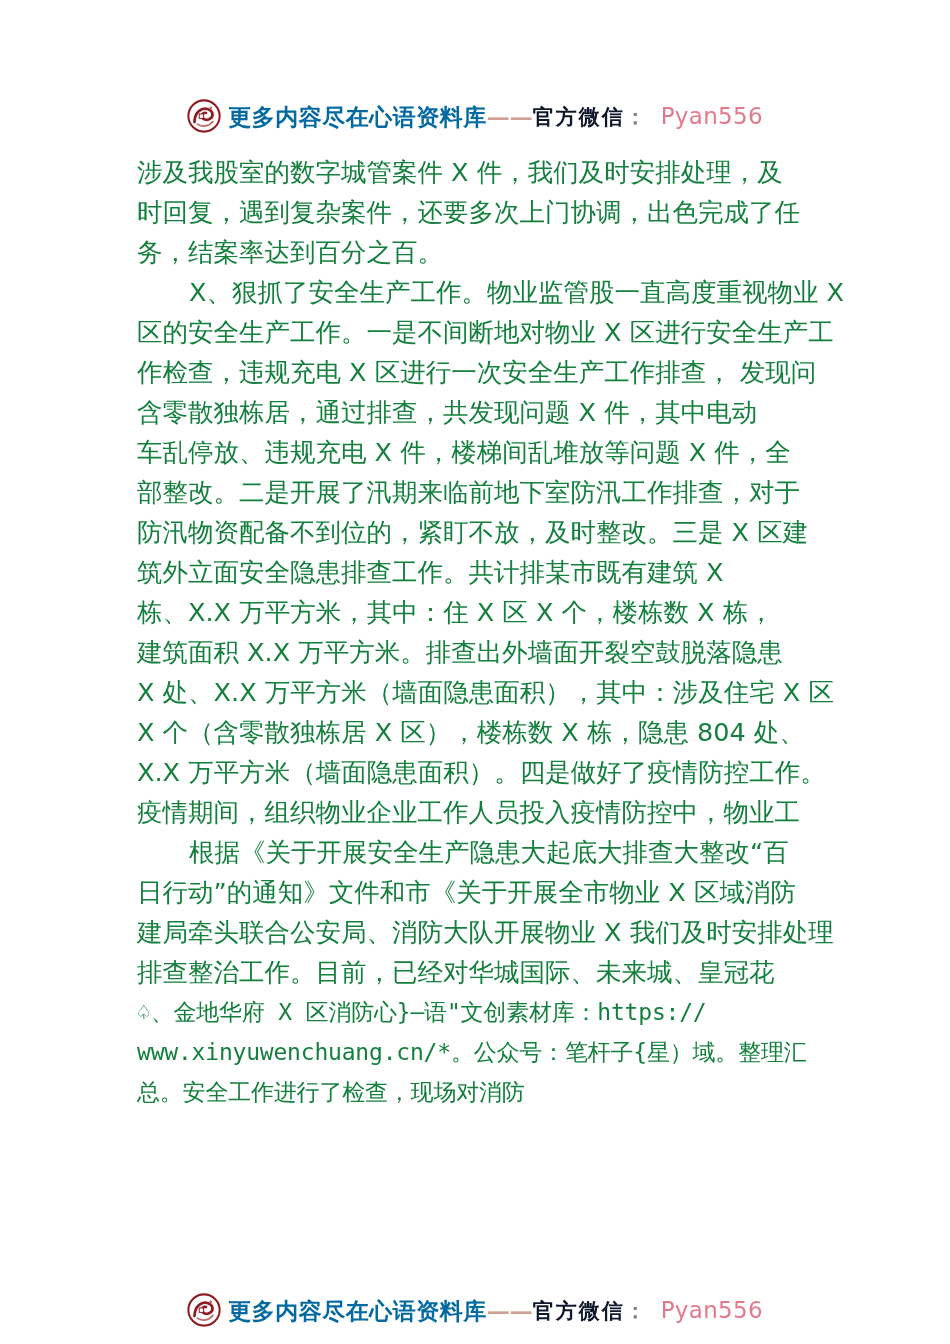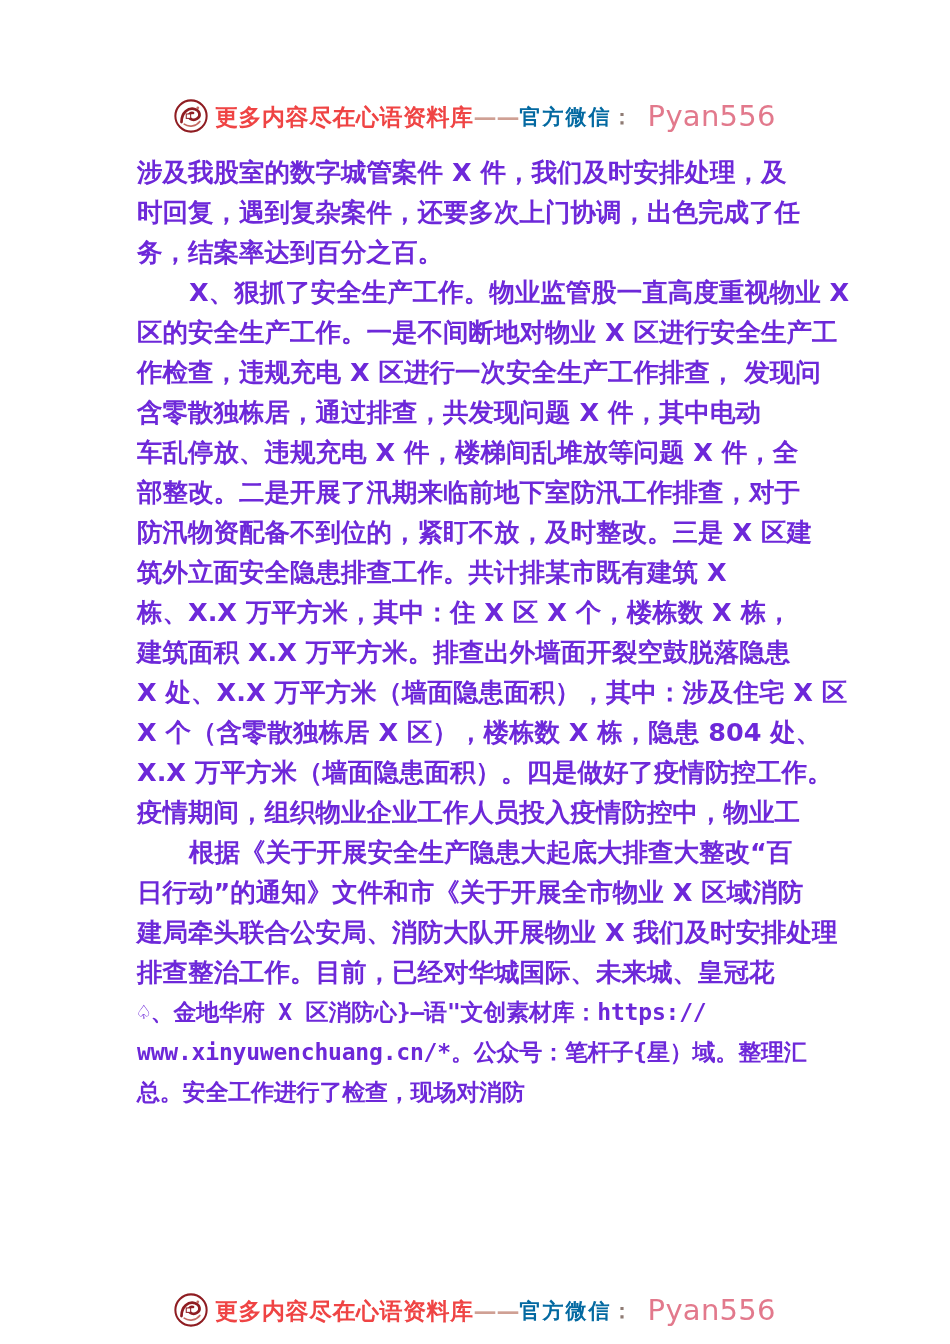--- a/index.html
+++ b/index.html
@@ -41,51 +41,51 @@
     width: 34px;
     height: 34px;
     margin-right: 7px;
     flex: 0 0 auto;
     display: block;
   }
   .wm-main {
     font-family: "DejaVu Serif", serif;
     font-size: 23px;
     font-weight: 700;
-    color: #ef4444;
+    color: #0369a1;
     letter-spacing: 0.5px;
     white-space: nowrap;
     line-height: 1;
   }
   .wm-dash {
     font-family: "DejaVu Serif", serif;
     font-size: 23px;
     font-weight: 700;
     color: #cfa094;
     line-height: 1;
   }
   .wm-sub {
     font-family: "DejaVu Serif", serif;
     font-size: 21px;
     font-weight: 700;
-    color: #0369a1;
+    color: #0f172a;
     letter-spacing: 2px;
     white-space: nowrap;
     line-height: 1;
   }
   .wm-colon {
     font-family: "DejaVu Serif", serif;
     font-size: 21px;
     font-weight: 700;
     color: #8f7b74;
     line-height: 1;
   }
   .wm-id {
     font-family: "DejaVu Sans", sans-serif;
-    font-size: 29px;
+    font-size: 23px;
     font-weight: 400;
     color: #e2798c;
     letter-spacing: 0.3px;
     white-space: nowrap;
     line-height: 1;
     margin-left: 15px;
   }
 
   
   .doc-body {
@@ -95,26 +95,25 @@
     width: 696px;
   }
 
   .para {
     margin: 0;
   }
 
   .line {
     font-family: "DejaVu Sans", sans-serif;
     font-size: 25.5px;
-    color: #6d28d9;
+    color: #15803d;
     line-height: 40px;
     height: 40px;
     white-space: pre;
     letter-spacing: 0px;
-    font-weight: bold;
   }
   .line.indent {
     text-indent: 52px;
   }
   .line.mono {
     font-family: "DejaVu Sans Mono", monospace;
     font-size: 23px;
     letter-spacing: -0.2px;
   }
 </style>

